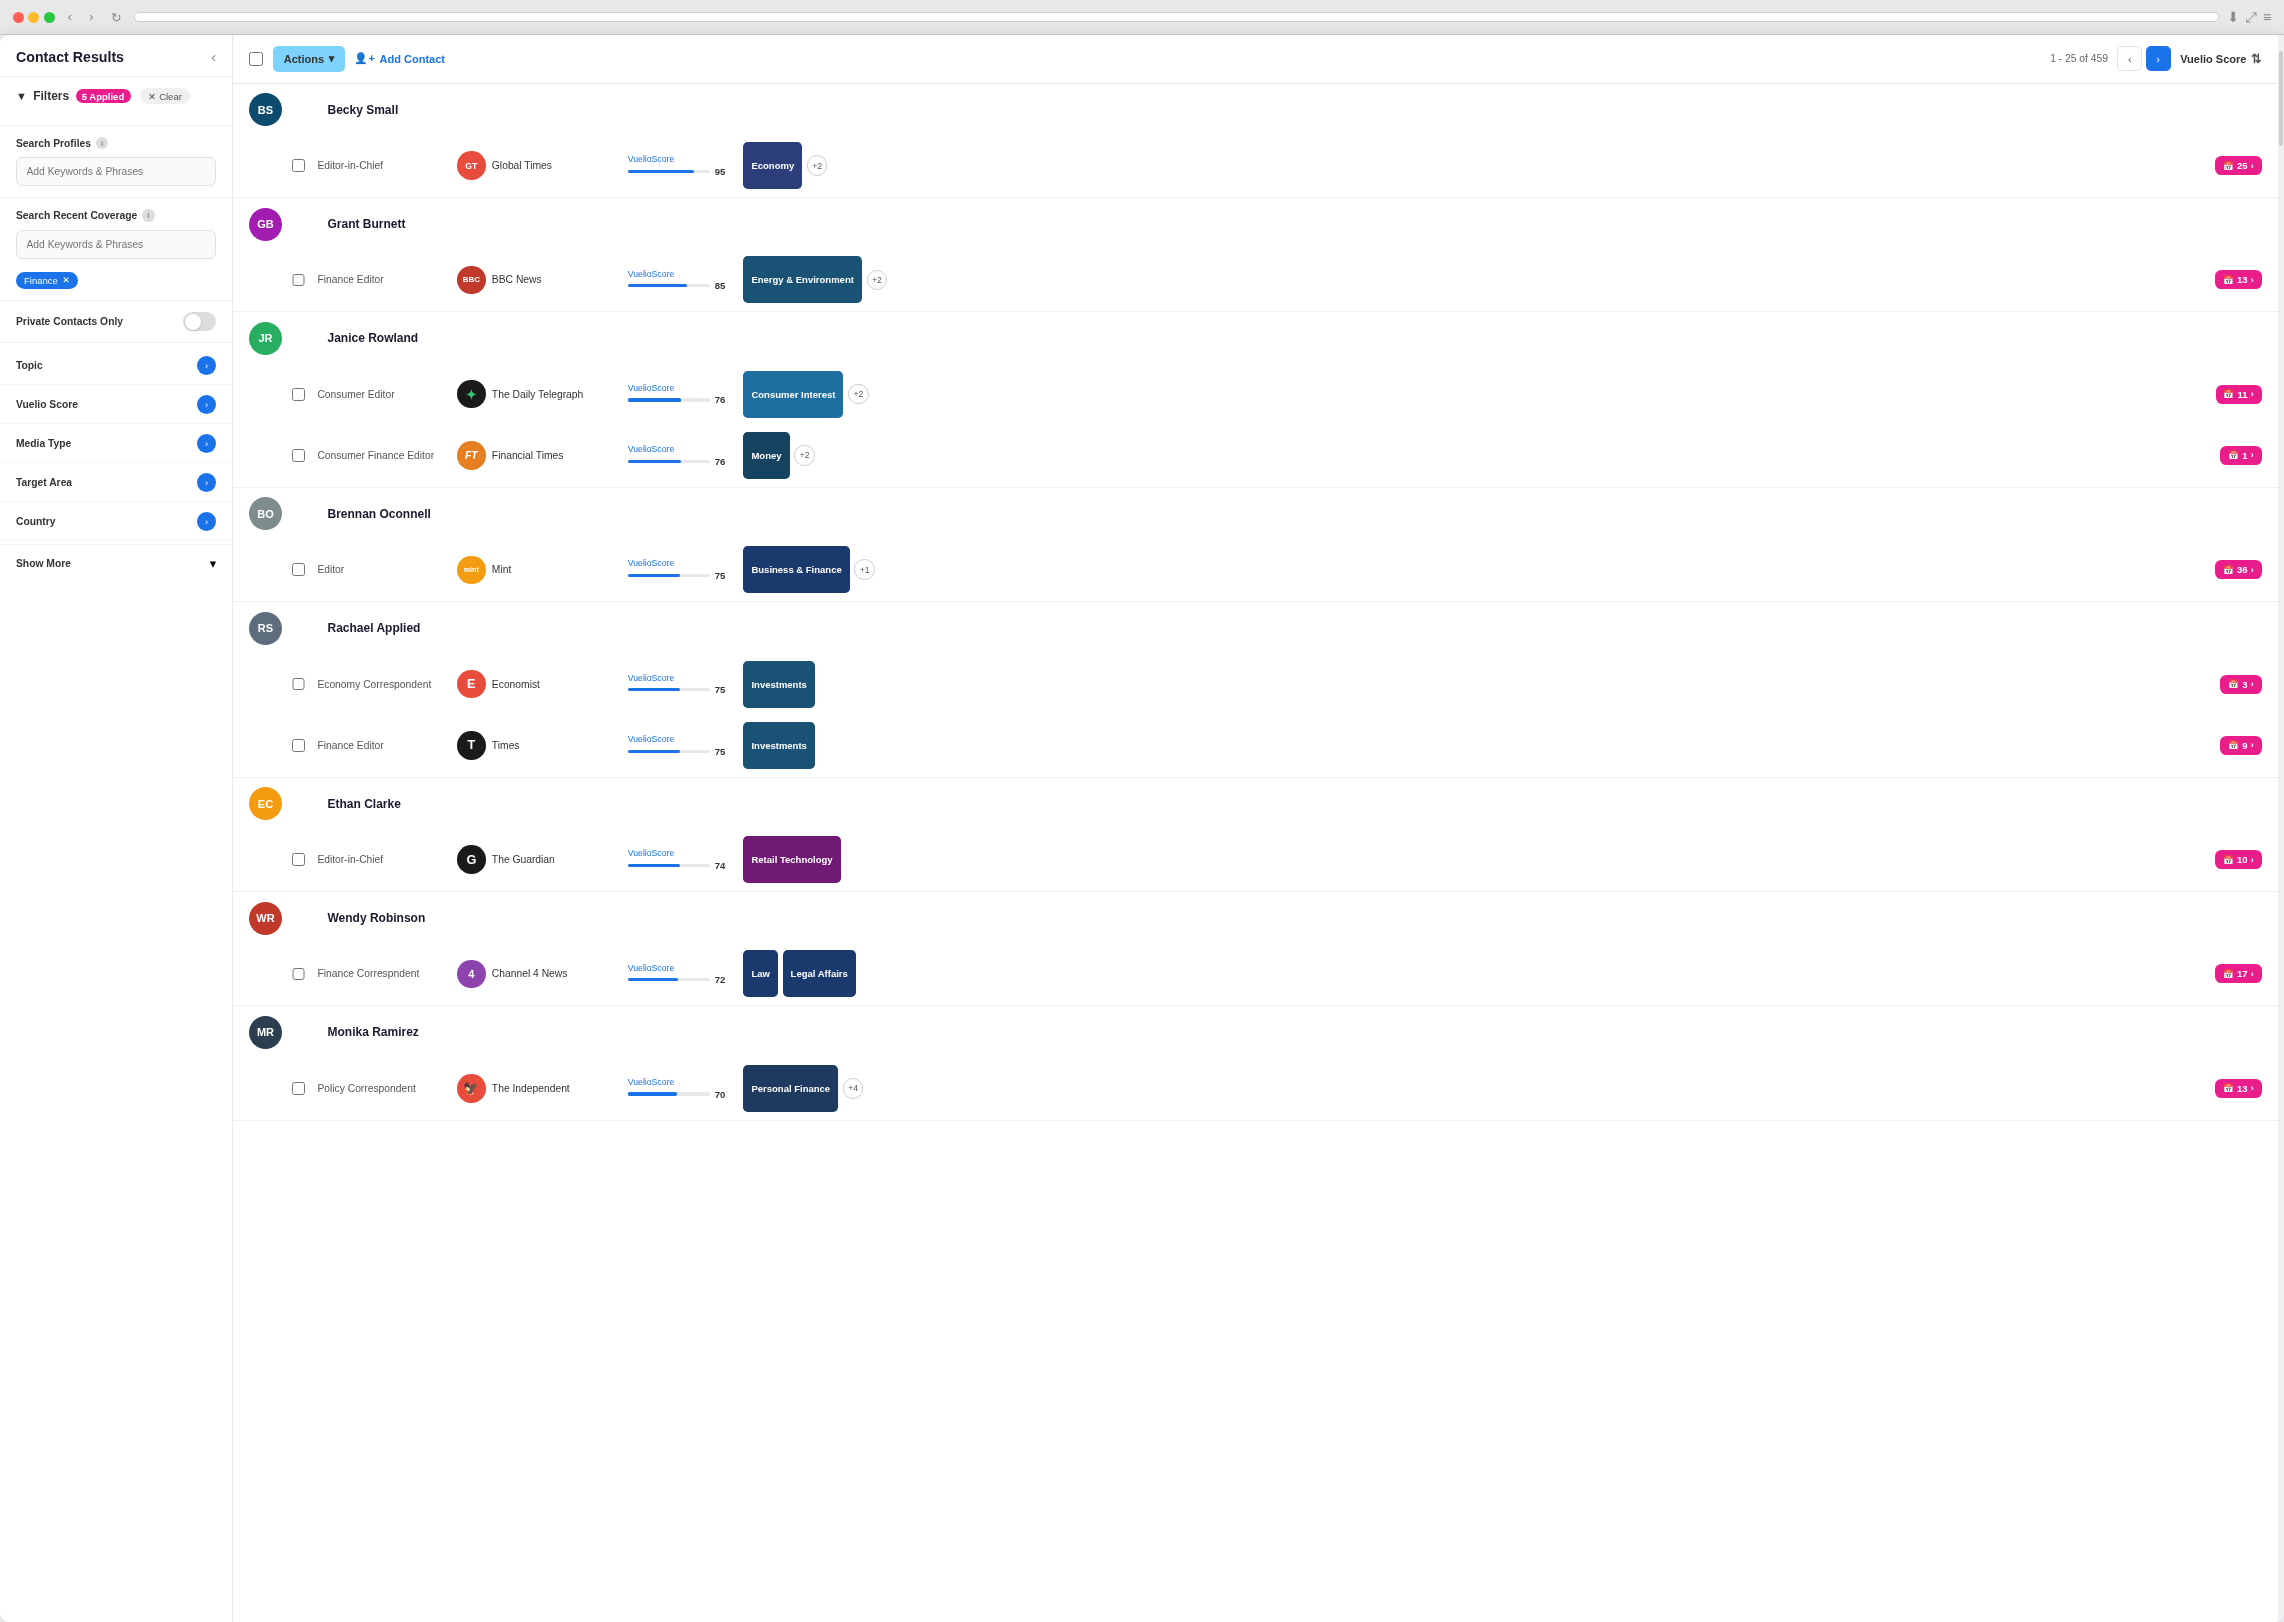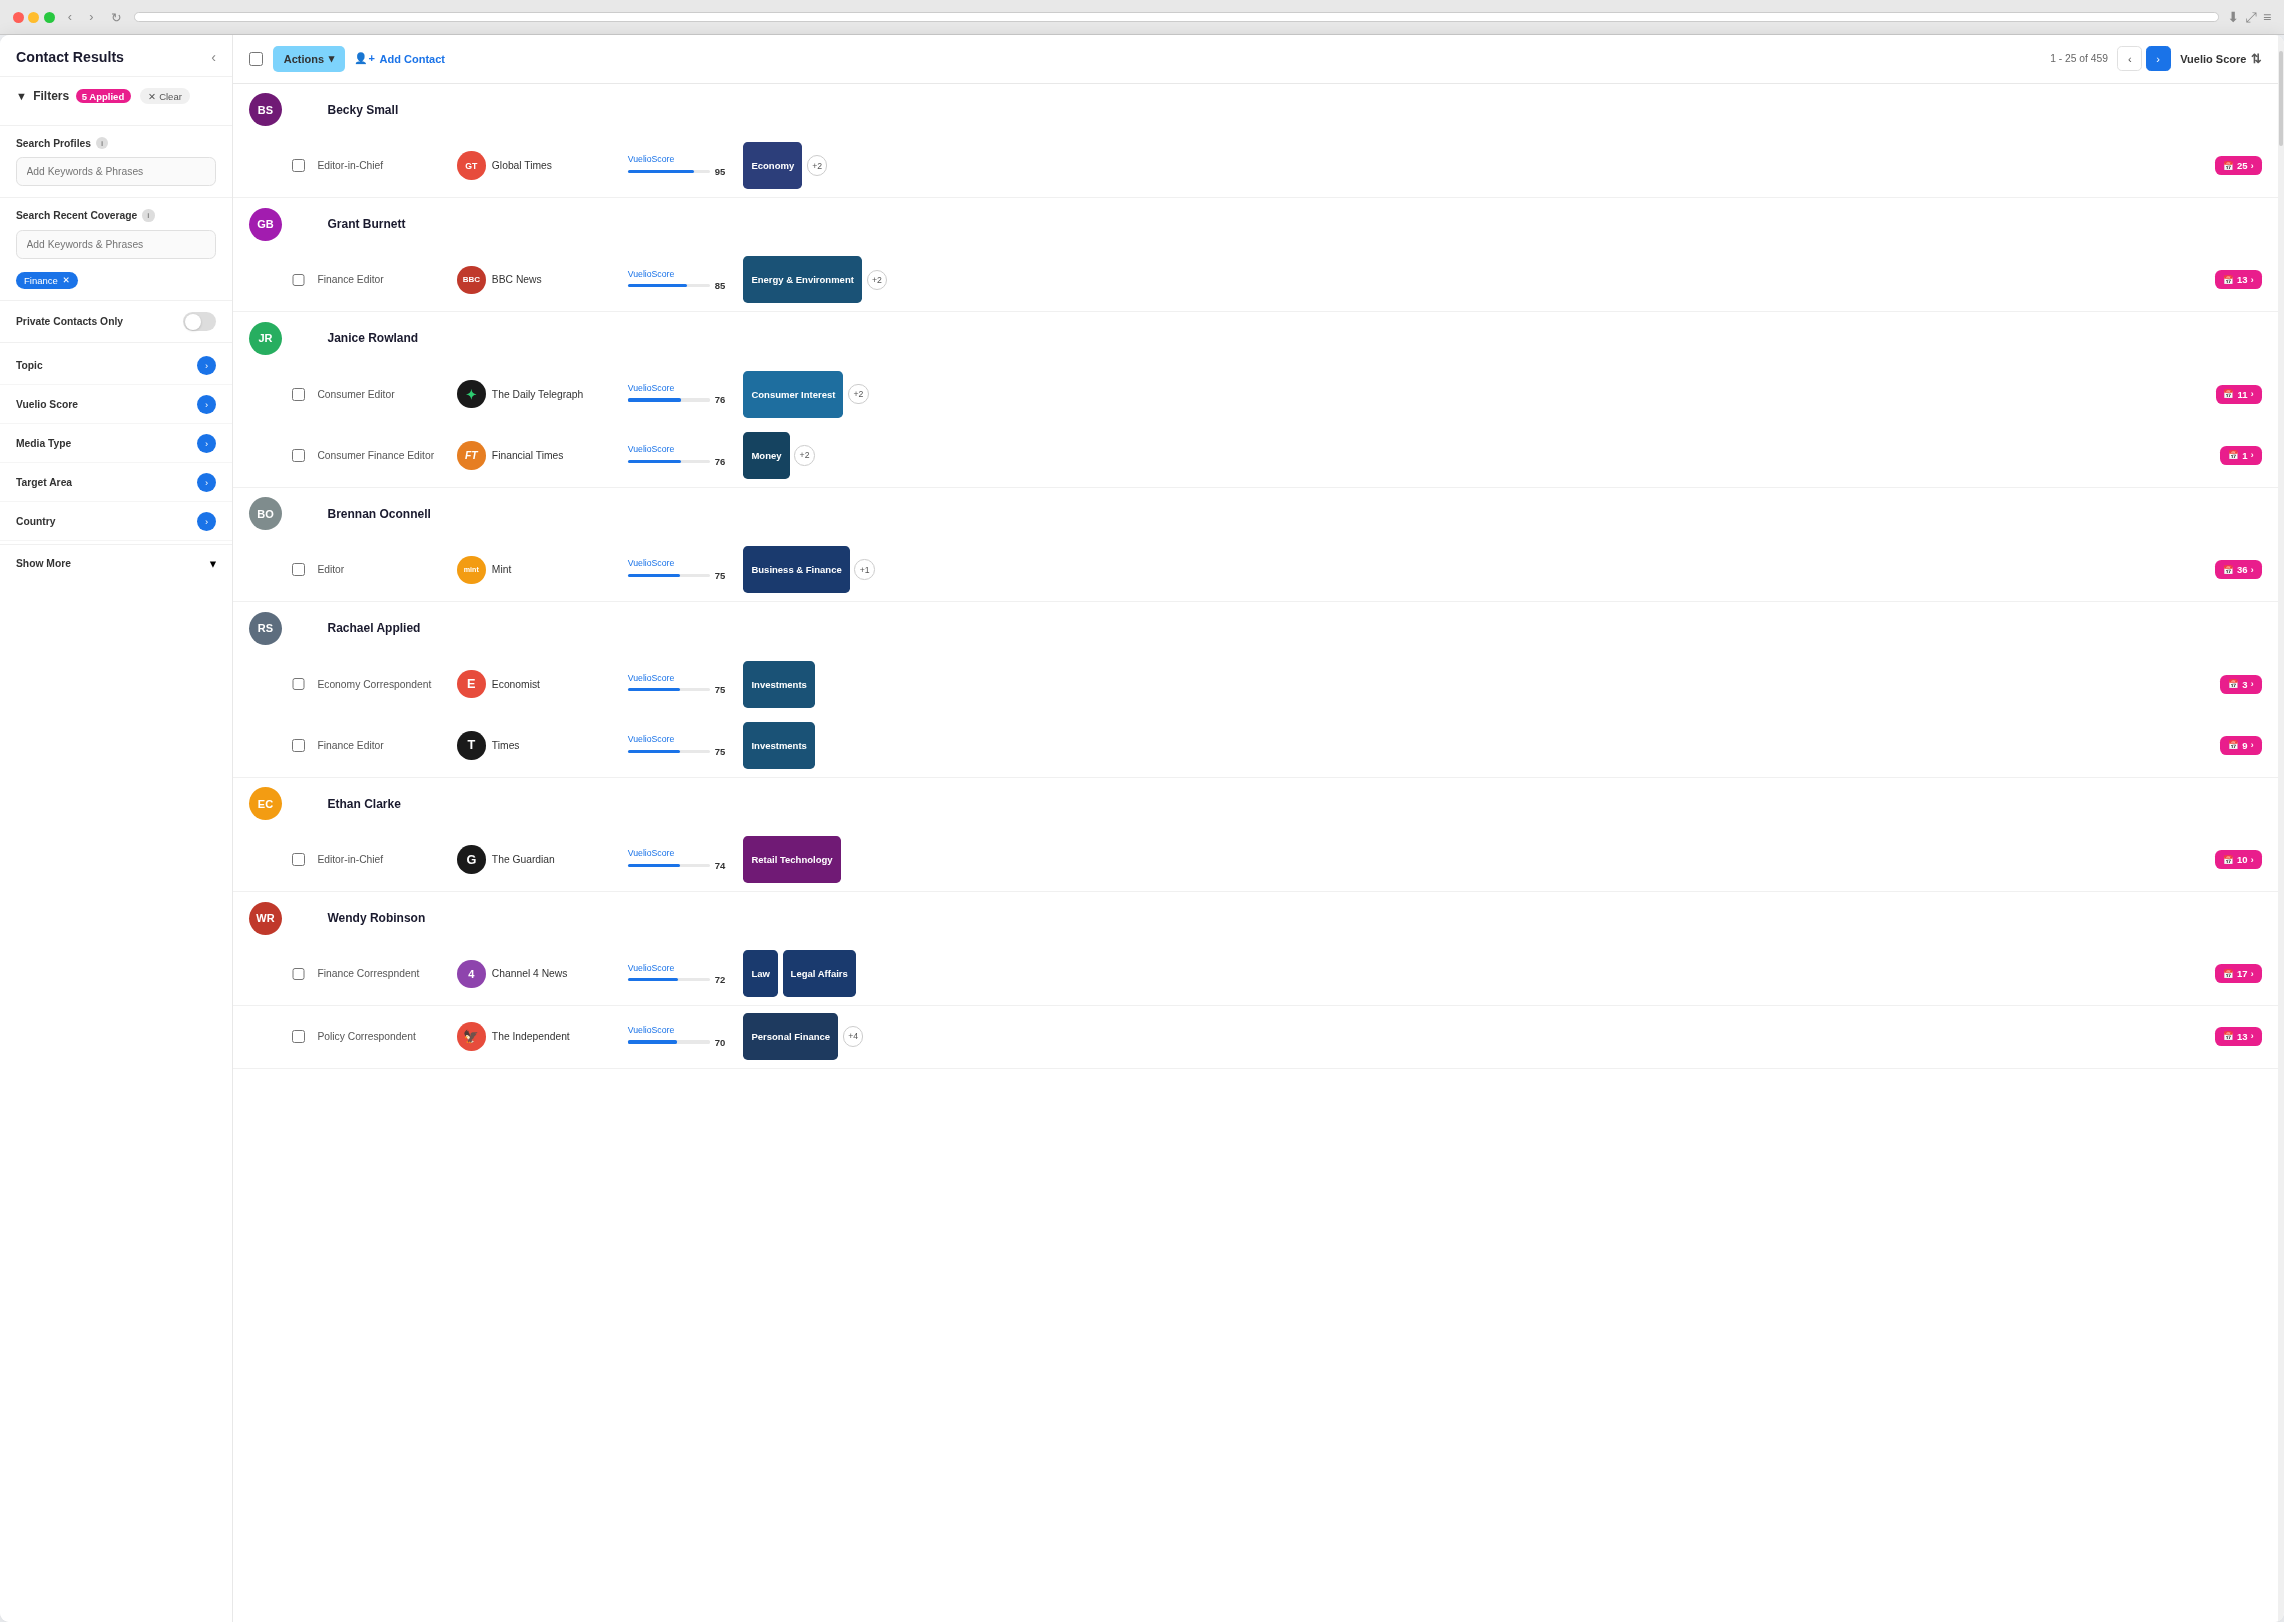--- a/index.html
+++ b/index.html
@@ -236,21 +236,21 @@
       </div>
       <div class="vuelio-score-header">
         <span>Vuelio Score</span>
         <span class="sort-icon">⇅</span>
       </div>
     </div>
 
     <div class="contact-list" id="contact-list-container">
         <div class="contact-group">
           <div class="contact-person">
-      <div class="avatar" style="background:#701a75;">
+      <div class="avatar" style="background:#0c4a6e;">
         <span style="font-size:11px;">BS</span>
       </div>
       <span class="person-name">Becky Small</span>
     </div>
           <div class="contact-role">
         <input type="checkbox" class="role-check" style="">
         <span class="role-title">Editor-in-Chief</span>
         <div class="outlet-info">
           <div class="outlet-logo" style="background:#e74c3c; color:white; font-size:8.7px;  ">
             GT
@@ -544,20 +544,26 @@
 
         </div>
         <button class="articles-btn">
           <span style="font-size:8.7px;">📅</span>
           <span class="articles-count">17</span>
           <span class="articles-chevron">›</span>
         </button>
       </div>
         </div>
         <div class="contact-group">
+          <div class="contact-person">
+      <div class="avatar" style="background:#2c3e50;">
+        <span style="font-size:11px;">MR</span>
+      </div>
+      <span class="person-name">Monika Ramirez</span>
+    </div>
           <div class="contact-role">
         <input type="checkbox" class="role-check" style="">
         <span class="role-title">Policy Correspondent</span>
         <div class="outlet-info">
           <div class="outlet-logo" style="background:#e74c3c; color:white; font-size:12.7px;  ">
             🦅
           </div>
           <span class="outlet-name">The Independent</span>
         </div>
         <div class="score-section">

